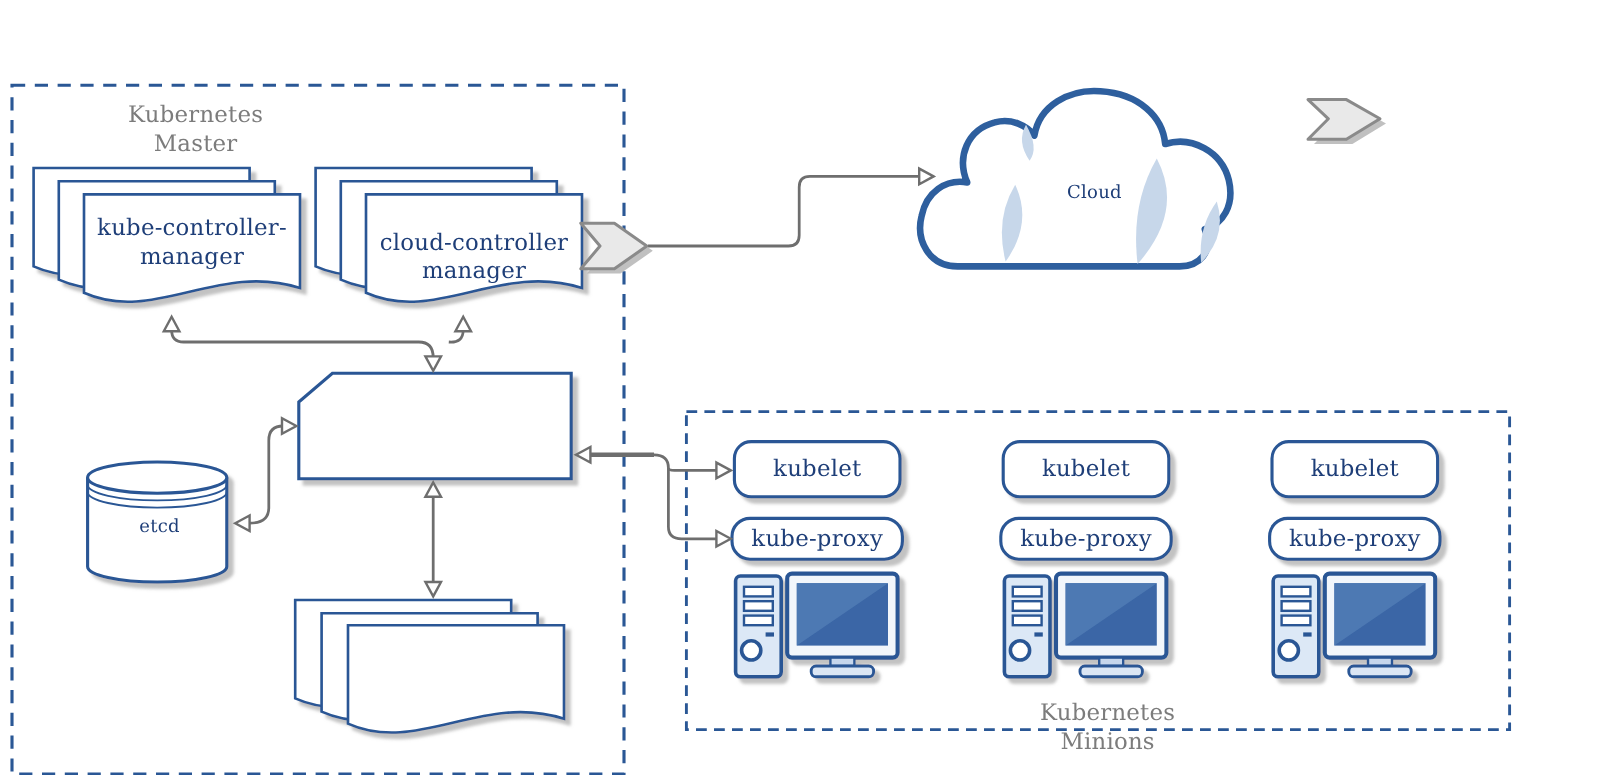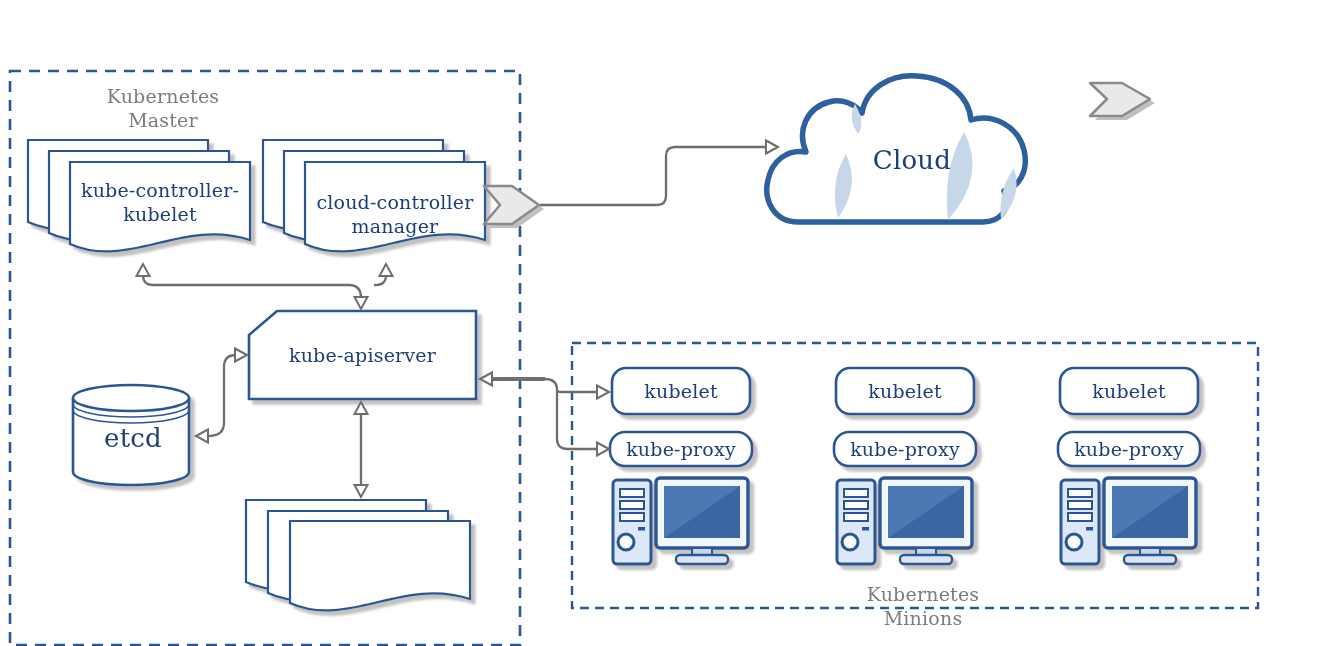--- a/index.html
+++ b/index.html
@@ -8,21 +8,21 @@
     font-family:"DejaVu Serif","Liberation Serif",serif;
     margin-top:28px;
   }
   .stage svg{position:absolute;left:0;top:0;}
   .lbl{
     position:absolute;color:#1e3e78;text-align:center;white-space:pre-line;
     font-size:19px;line-height:24px;letter-spacing:.2px;
   }
   .gray{color:#7c7c7c;}
   .left{text-align:left;}
-  .big{font-size:26px;line-height:26px;}
+  .big{font-size:15px;line-height:26px;}
   .watermark{
     position:absolute;left:1248px;top:629px;width:88px;height:9px;border-radius:2px;
     background:linear-gradient(90deg,rgba(195,195,195,.38),rgba(175,175,175,.30));
     opacity:.55;
   }
 </style>
 </head>
 <body>
 
 <div class="stage">
@@ -134,24 +134,23 @@
   </g>
   <g>
     <polygon points="1095,59 1127,59 1155,75 1127,92 1095,92 1112,75" fill="#b5b5b5" opacity=".85"></polygon>
     <polygon points="1090,55 1122,55 1150,71 1122,88 1090,88 1107,71" fill="#e9e9e9" stroke="#8a8a8a" stroke-width="2.5" stroke-linejoin="round"></polygon>
   </g>
 </svg>
 
 <div class="lbl gray" style="left:58px;top:56px;width:210px">Kubernetes
 Master</div>
 <div class="lbl" style="left:70px;top:150px;width:180px">kube-controller-
-kubelet</div>
+manager</div>
 <div class="lbl" style="left:305px;top:162px;width:180px">cloud-controller
 manager</div>
-<div class="lbl" style="left:249px;top:315px;width:227px">kube-apiserver</div>
 <div class="lbl big" style="left:73px;top:397px;width:120px">etcd</div>
 <div class="lbl big" style="left:852px;top:119px;width:120px">Cloud</div>
 <div class="lbl gray" style="left:848px;top:554px;width:150px">Kubernetes
 Minions</div>
 
 <div class="lbl" style="left:612px;top:351px;width:138px">kubelet</div>
 <div class="lbl" style="left:836px;top:351px;width:138px">kubelet</div>
 <div class="lbl" style="left:1060px;top:351px;width:138px">kubelet</div>
 <div class="lbl" style="left:610px;top:409px;width:142px">kube-proxy</div>
 <div class="lbl" style="left:834px;top:409px;width:142px">kube-proxy</div>

